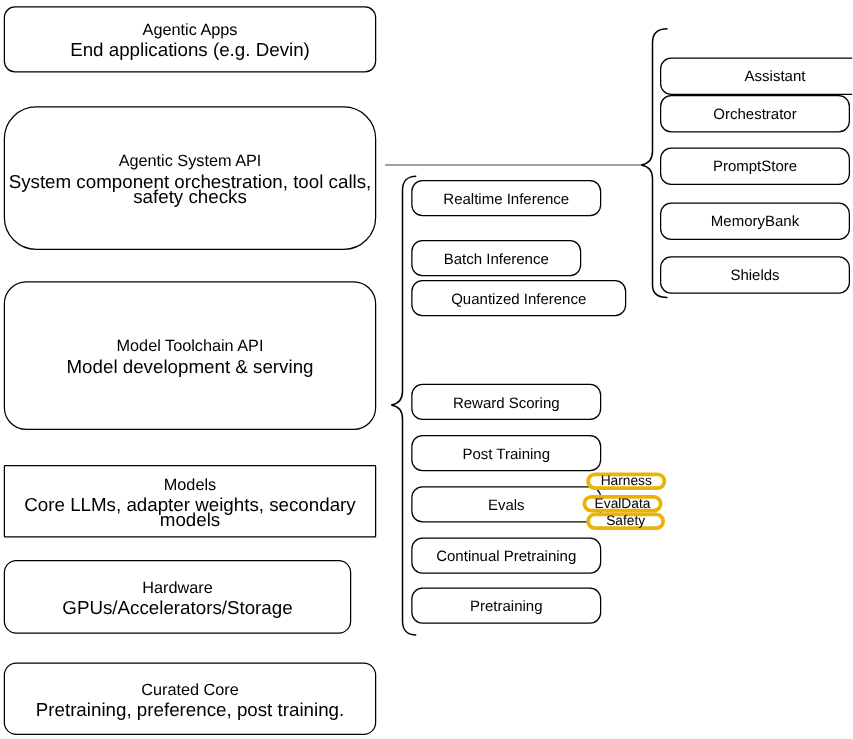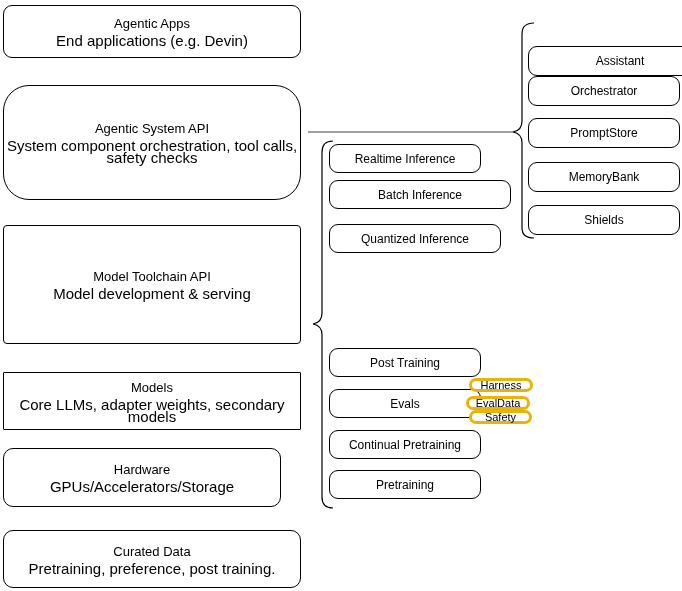--- a/index.html
+++ b/index.html
@@ -45,48 +45,51 @@
   <div class="node" style="left:3px;top:5px;width:298px;height:53px;border-radius:9px">
     <div class="title">Agentic Apps</div>
     <div class="subtitle">End applications (e.g. Devin)</div>
   </div>
 
   <div class="node" style="left:3px;top:85px;width:298px;height:115px;border-radius:26px">
     <div class="title">Agentic System API</div>
     <div class="subtitle">System component orchestration, tool calls, safety checks</div>
   </div>
 
-  <div class="node" style="left:3px;top:225px;width:298px;height:119px;border-radius:4px">
+  <div class="node" style="left:3px;top:225px;width:298px;height:119px;border-radius:18px">
     <div class="title">Model Toolchain API</div>
     <div class="subtitle">Model development &amp; serving</div>
   </div>
 
   <div class="node" style="left:3px;top:372px;width:298px;height:58px;border-radius:1px">
     <div class="title">Models</div>
     <div class="subtitle">Core LLMs, adapter weights, secondary models</div>
   </div>
 
   <div class="node" style="left:3px;top:448px;width:278px;height:59px;border-radius:10px">
     <div class="title">Hardware</div>
     <div class="subtitle">GPUs/Accelerators/Storage</div>
   </div>
 
   <div class="node" style="left:3px;top:530px;width:298px;height:58px;border-radius:10px">
-    <div class="title">Curated Data</div>
+    <div class="title">Curated Core</div>
     <div class="subtitle">Pretraining, preference, post training.</div>
   </div>
 
   <div class="node item comp" style="left:329px;top:144px;width:152px;height:29px">
     <span>Realtime Inference</span>
   </div>
-  <div class="node item comp" style="left:329px;top:180px;width:182px;height:29px">
+  <div class="node item comp" style="left:329px;top:192px;width:136px;height:29px">
     <span>Batch Inference</span>
   </div>
   <div class="node item comp" style="left:329px;top:224px;width:172px;height:29px">
     <span>Quantized Inference</span>
+  </div>
+  <div class="node item comp" style="left:329px;top:307px;width:152px;height:29px">
+    <span>Reward Scoring</span>
   </div>
   <div class="node item comp" style="left:329px;top:348px;width:152px;height:29px">
     <span>Post Training</span>
   </div>
   <div class="node item comp" style="left:329px;top:389px;width:152px;height:29px">
     <span>Evals</span>
   </div>
   <div class="node item comp" style="left:329px;top:430px;width:152px;height:29px">
     <span>Continual Pretraining</span>
   </div>

